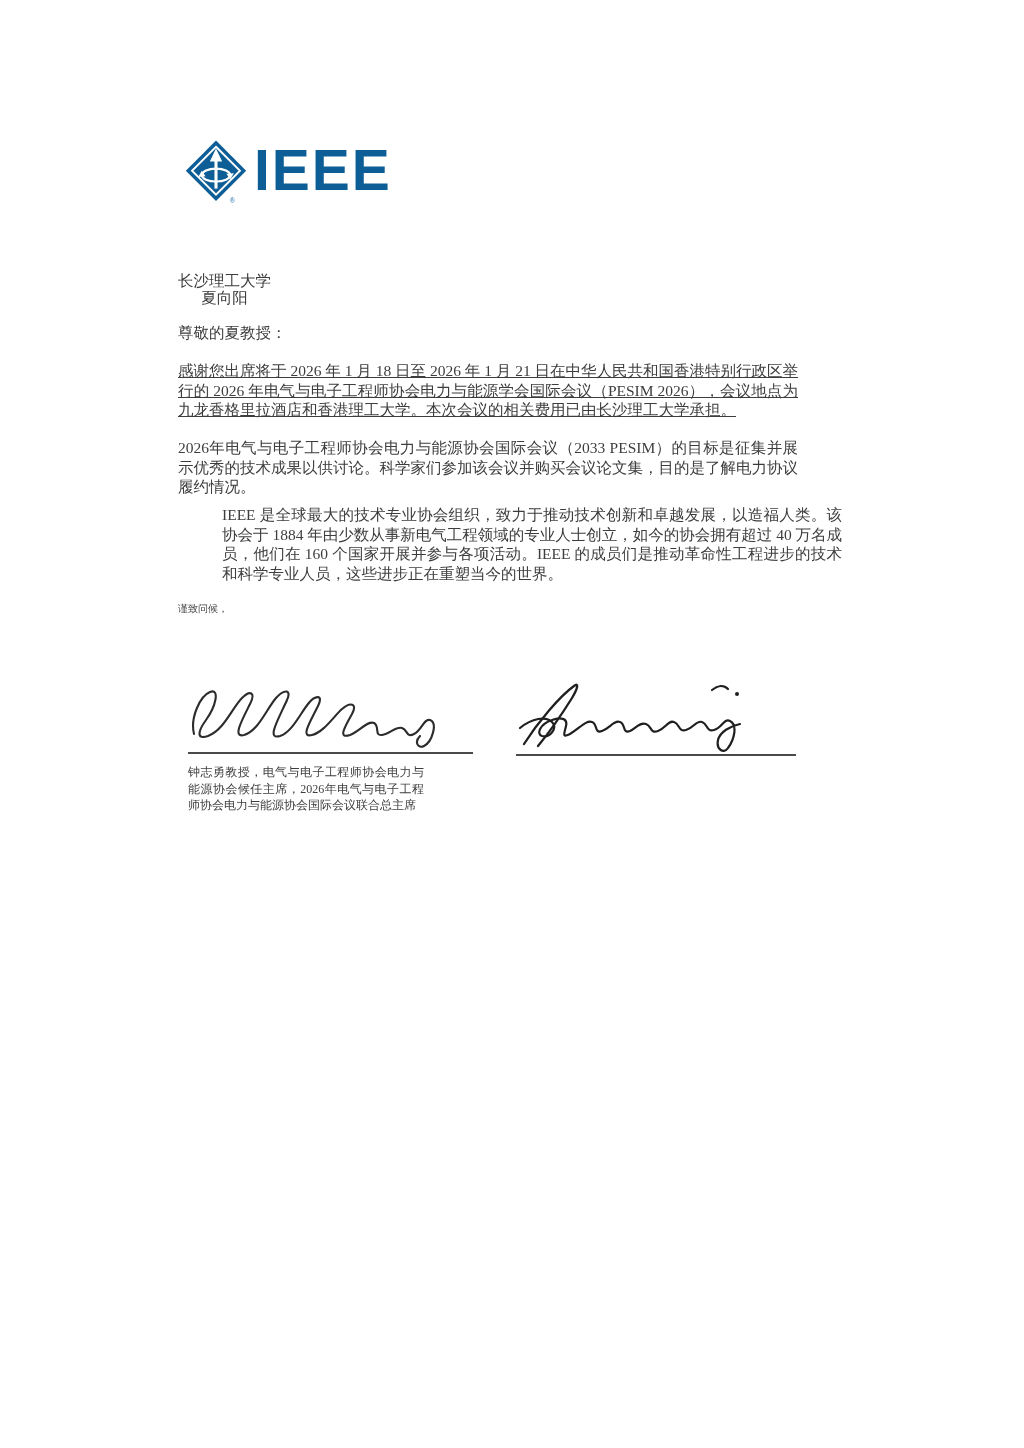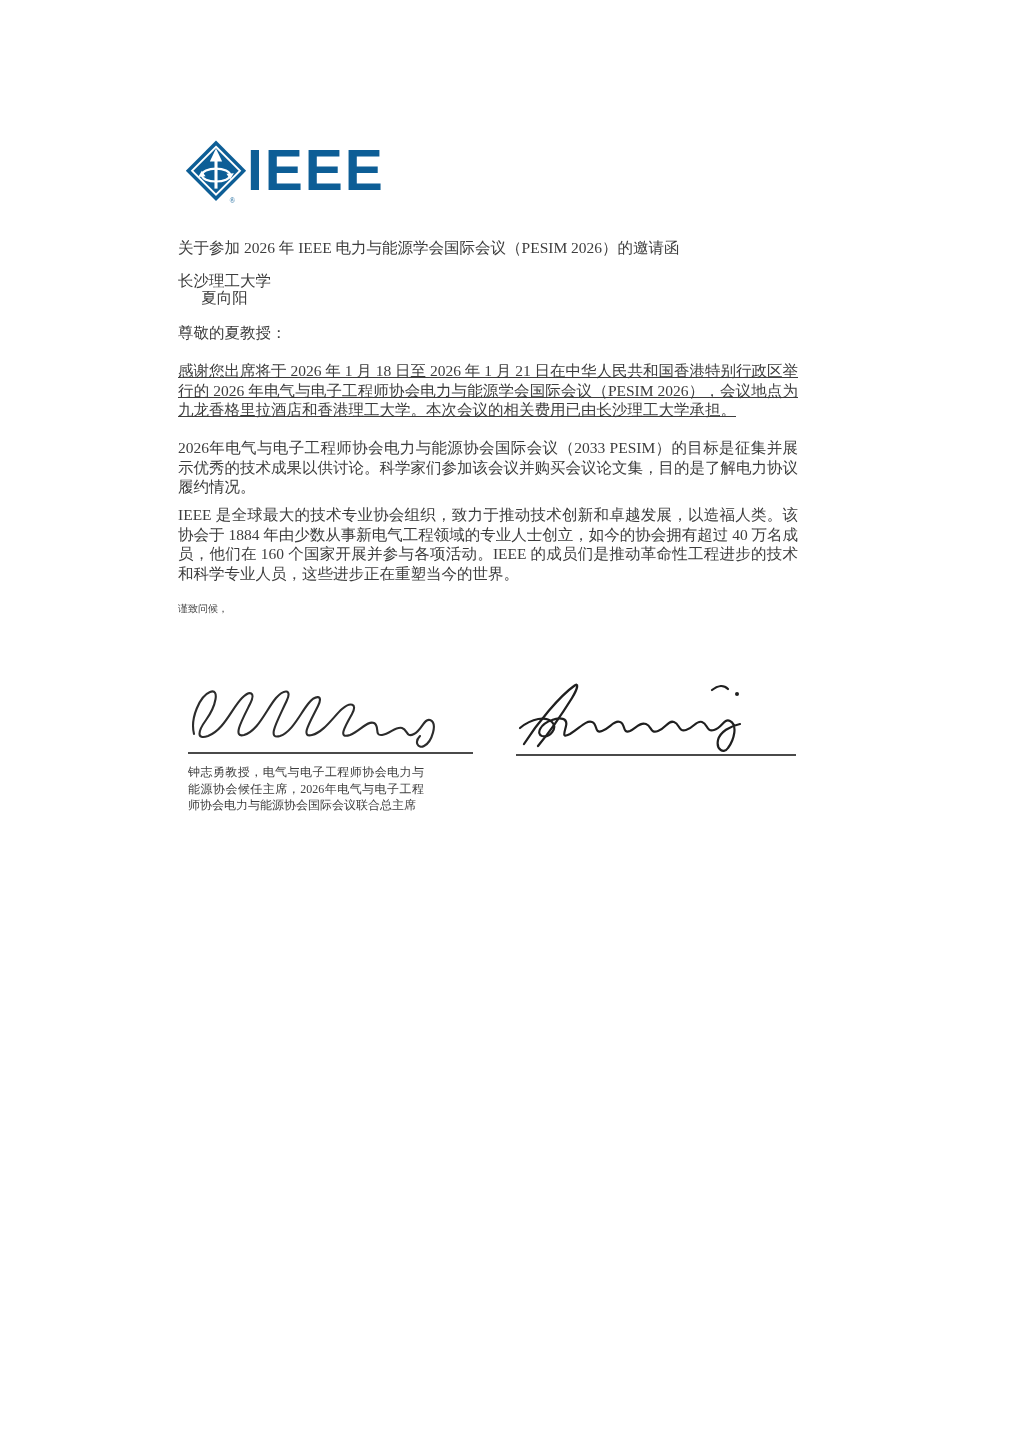--- a/index.html
+++ b/index.html
@@ -19,20 +19,21 @@
     display: flex;
     align-items: center;
   }
   .emblem-svg { width: 62px; height: 64px; display: block; }
   .wordmark {
     font-family: "Liberation Sans", "DejaVu Sans", sans-serif;
     font-weight: bold;
     font-size: 57px;
     letter-spacing: 2px;
     line-height: 1;
+    margin-left: 7px;
     margin-top: -4px;
   }
   .subject {
     position: absolute;
     left: 178px;
     top: 238px;
     width: 624px;
     font-size: 15.5px;
     line-height: 20px;
   }
@@ -56,21 +57,21 @@
     left: 178px;
     width: 620px;
     margin: 0;
     font-size: 15.5px;
     line-height: 19.5px;
     text-align: justify;
     text-justify: inter-ideograph;
   }
   .p1 { top: 361px; text-decoration: underline; }
   .p2 { top: 438px; }
-  .p3 { top: 505px; }
+  .p3 { top: 505px; margin-left: 44px; }
   .closing {
     position: absolute;
     left: 178px;
     top: 602px;
     font-size: 10px;
   }
   .sig-block { position: absolute; }
   .sig-block.left  { left: 188px; top: 684px; width: 285px; }
   .sig-block.right { left: 516px; top: 678px; width: 280px; }
   .sig-svg { display: block; }
@@ -102,21 +103,20 @@
       <path d="M50,79 L50,30" stroke="#ffffff" stroke-width="5" fill="none"></path>
       <polygon points="50,14 40,35 60,35" fill="#ffffff"></polygon>
       <ellipse cx="50" cy="57" rx="23" ry="10.5" fill="none" stroke="#ffffff" stroke-width="3.5"></ellipse>
       <polygon points="27,50 21,60 33,59" fill="#ffffff"></polygon>
       <polygon points="73,64 79,54 67,55" fill="#ffffff"></polygon>
       <text x="72" y="102" font-size="12" fill="#0d5e96">®</text>
     </svg>
     <span class="wordmark" style="color:#0d5e96">IEEE</span>
   </div>
 
-  <div class="subject">关于参加 2026 年 IEEE 电力与能源学会国际会议（PESIM 2026）的邀请函</div>
 
   <div class="recipient">
     <div>长沙理工大学</div>
     <div>夏向阳</div>
   </div>
 
   <div class="salutation">尊敬的夏教授：</div>
 
   <p class="para p1">感谢您出席将于 2026 年 1 月 18 日至 2026 年 1 月 21 日在中华人民共和国香港特别行政区举行的 2026 年电气与电子工程师协会电力与能源学会国际会议（PESIM 2026），会议地点为九龙香格里拉酒店和香港理工大学。本次会议的相关费用已由长沙理工大学承担。</p>
   <p class="para p2">2026年电气与电子工程师协会电力与能源协会国际会议（2033 PESIM）的目标是征集并展示优秀的技术成果以供讨论。科学家们参加该会议并购买会议论文集，目的是了解电力协议履约情况。</p>

